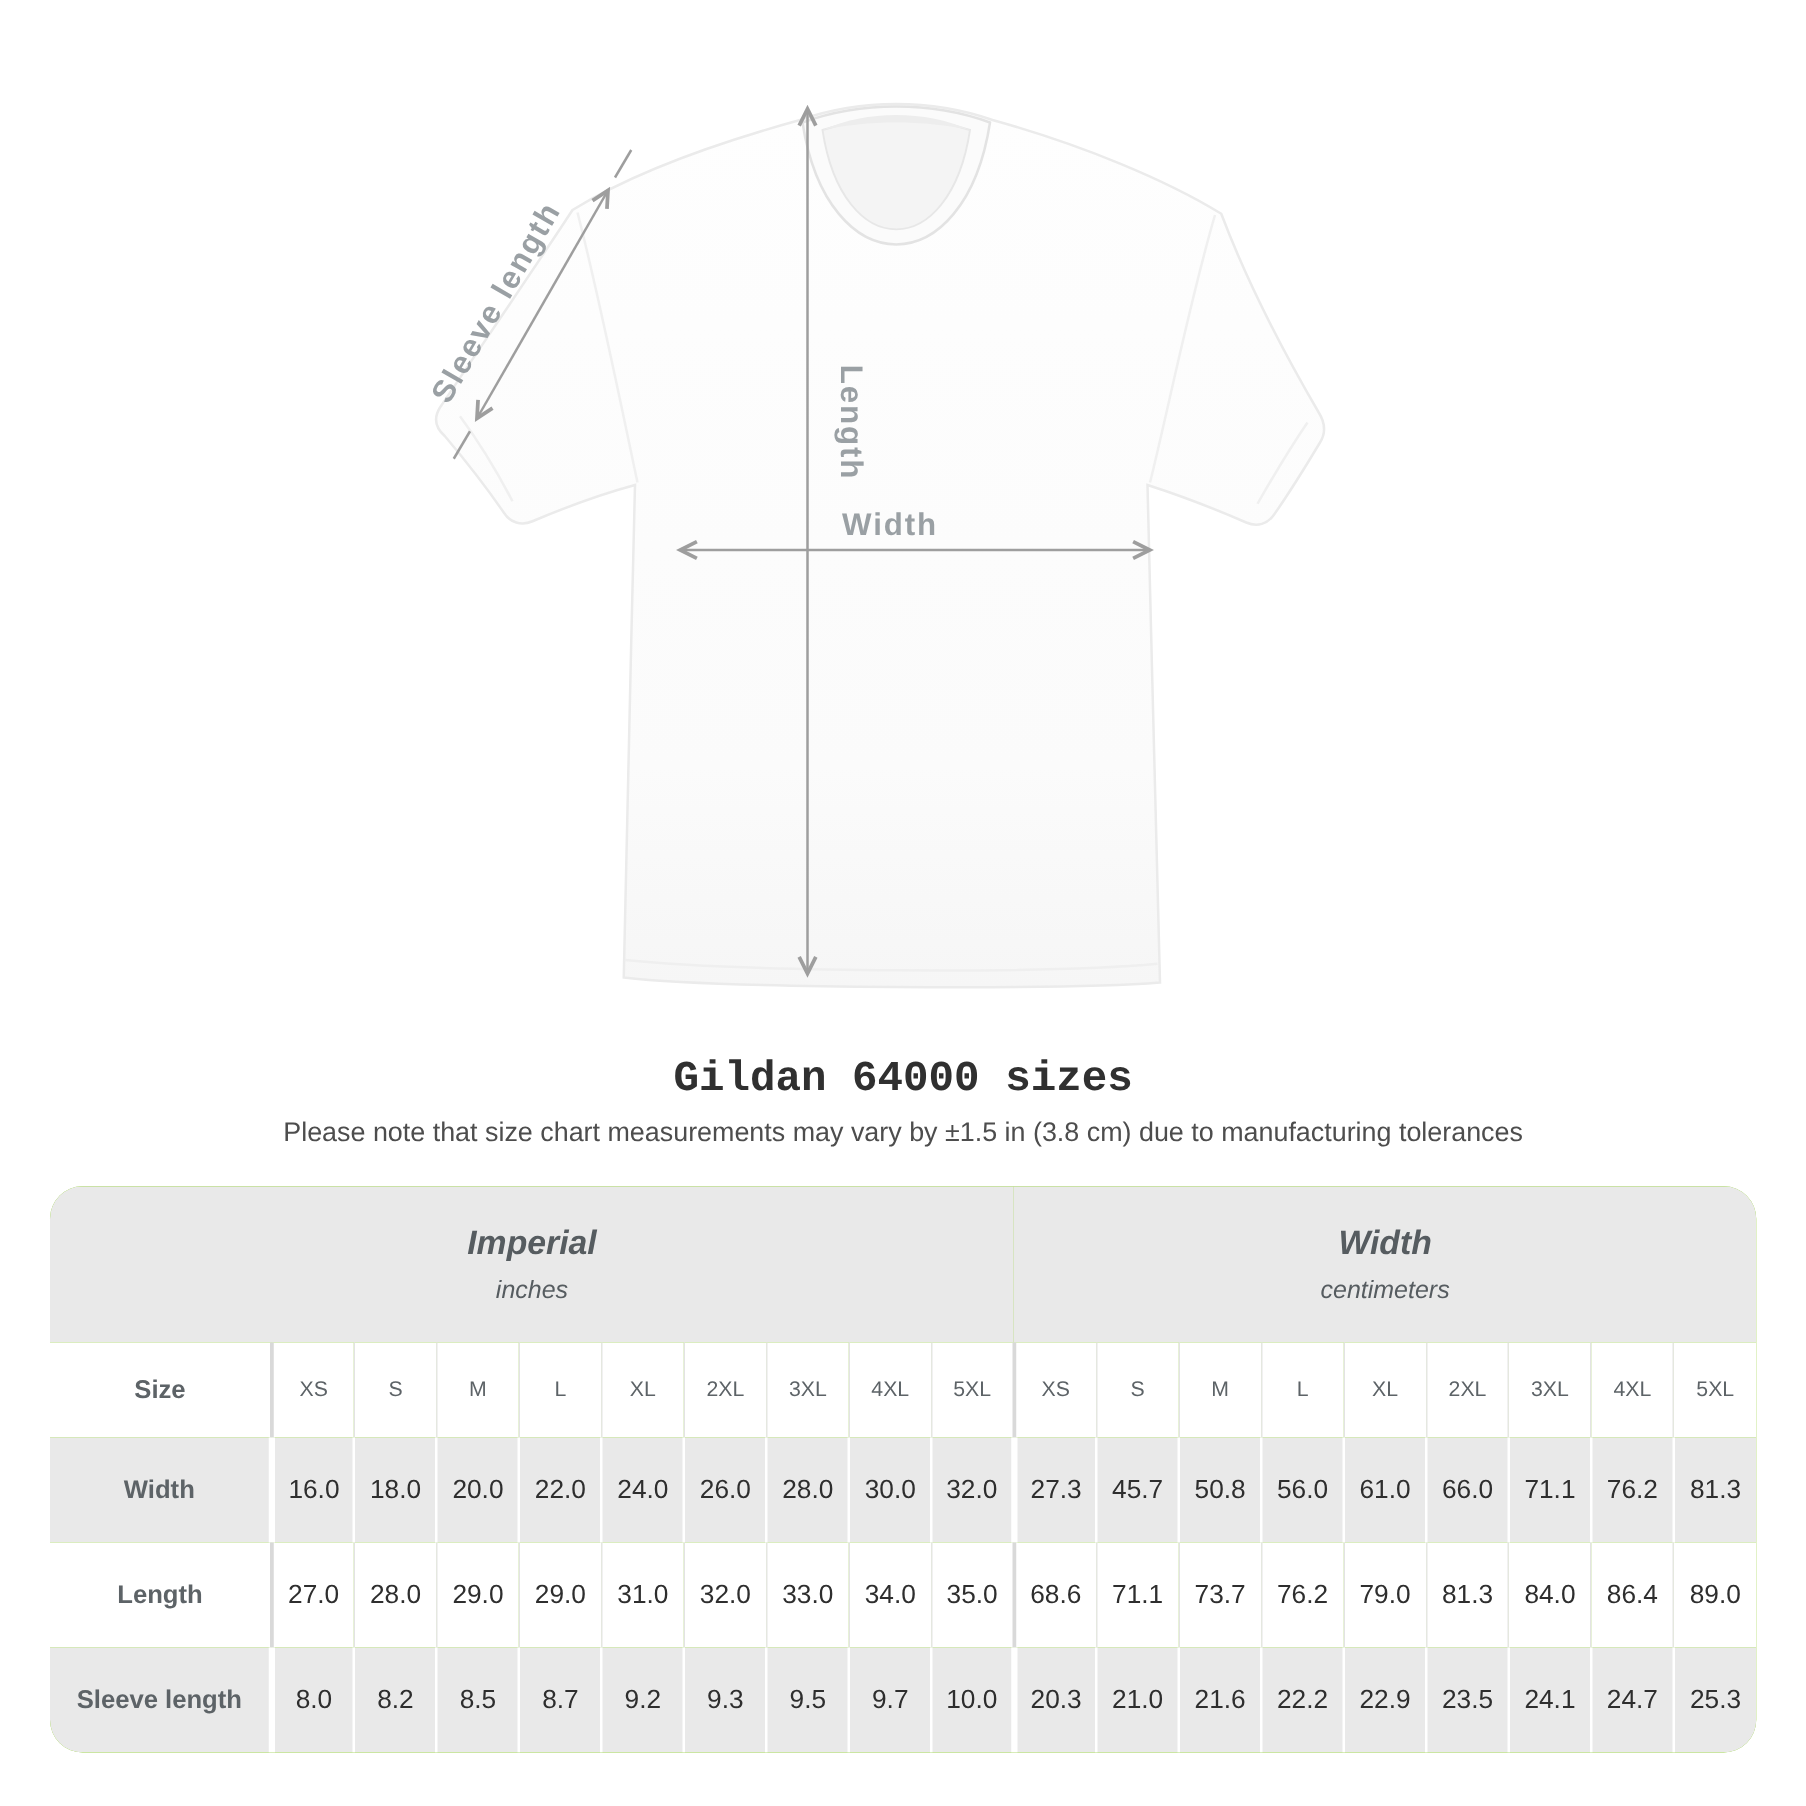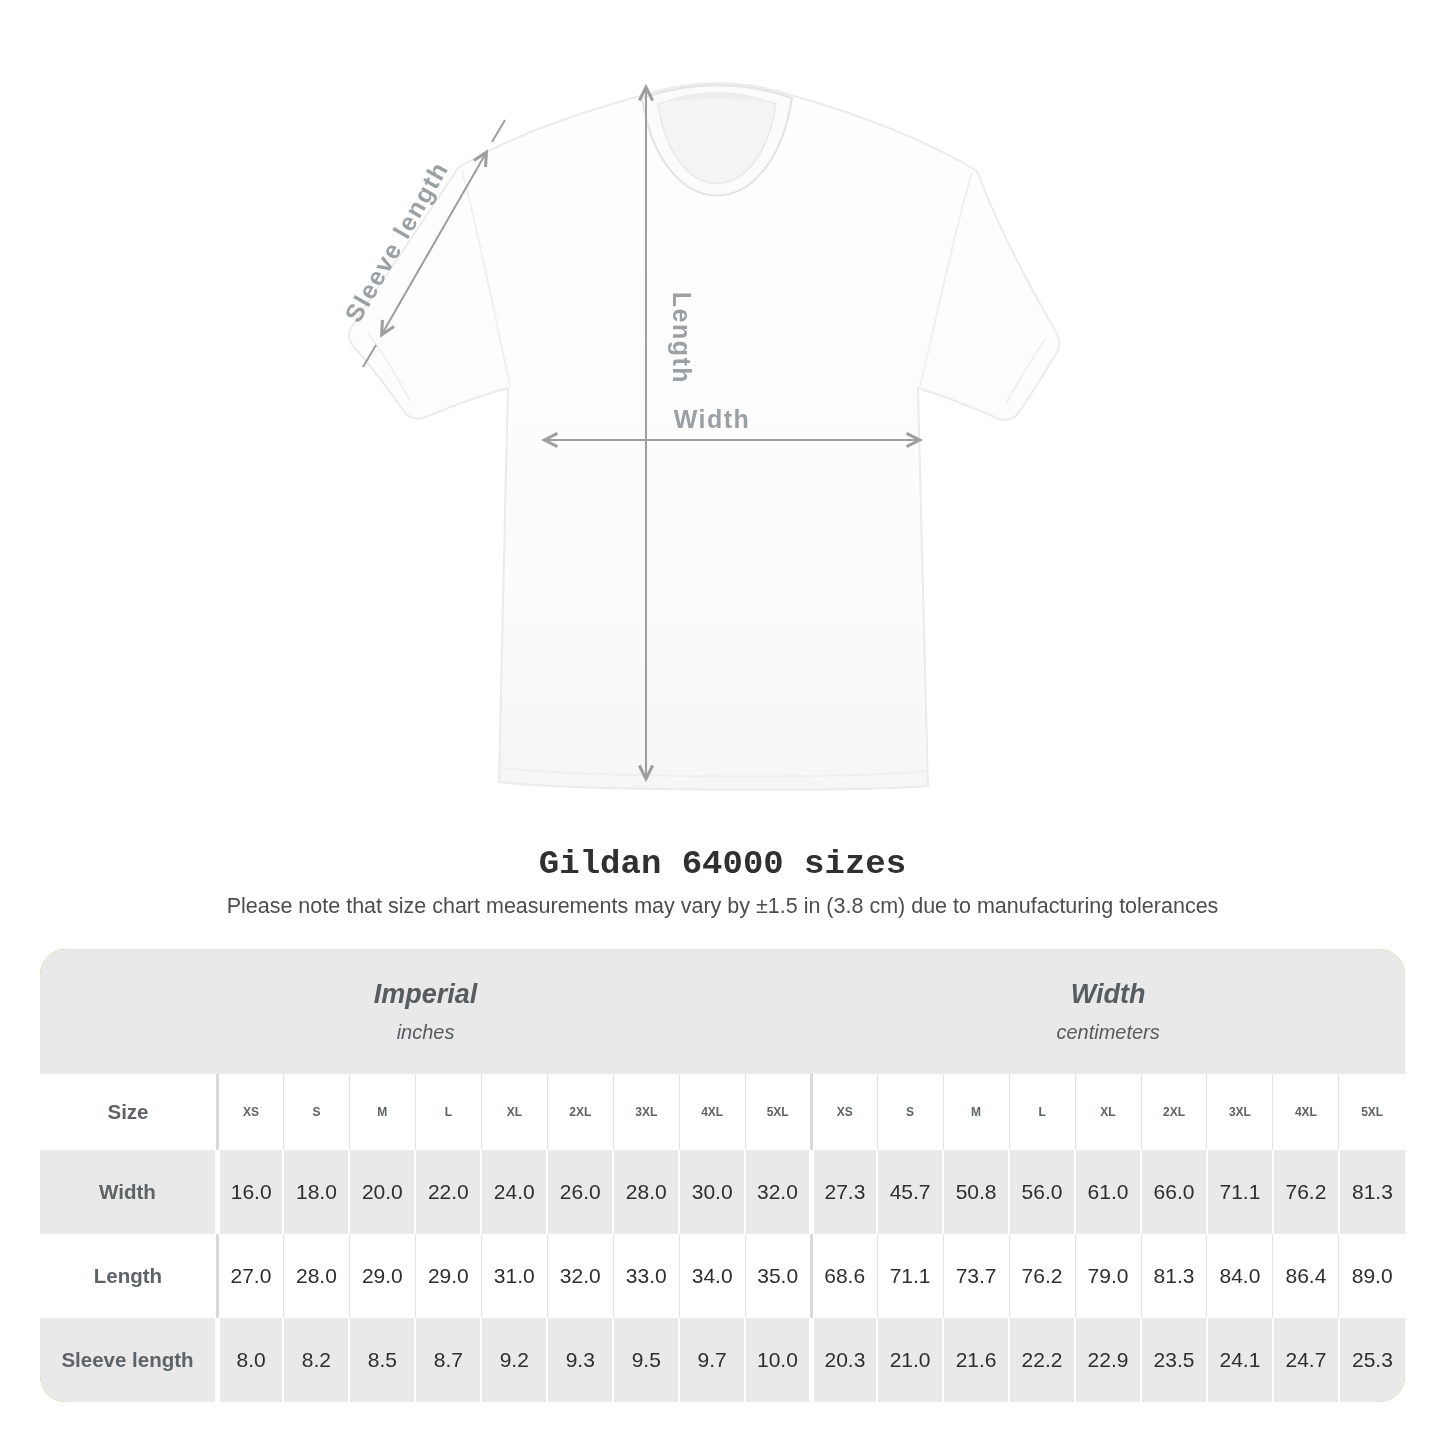--- a/index.html
+++ b/index.html
@@ -14,21 +14,21 @@
   tr.band{height:125px;}
   tr.band td{background:#e9e9e9;text-align:center;vertical-align:middle;}
   .grp-title{font-size:27px;font-weight:bold;font-style:italic;color:#565c60;}
   .grp-sub{font-size:20px;font-style:italic;color:#565c60;margin-top:11px;}
   tr.heads{height:76px;background:#ffffff;}
   tr.r-gray{height:84px;}
   tr.r-white{height:84px;background:#ffffff;}
   tr.r-gray th,tr.r-gray td{background:#e9e9e9;}
   th.rowlab{font-size:20.5px;font-weight:bold;color:#5d6367;text-align:center;}
   td.v{font-size:21px;color:#2e2e2e;text-align:center;font-weight:normal;}
-  tr.heads td.v{font-size:12px;font-weight:bold;color:#5d6367;}
+  tr.heads td.v{font-size:17px;font-weight:normal;color:#5d6367;}
   tr.heads td.v,tr.r-white td.v{border-left:1px solid #e3e3e3;}
   tr.heads td.v.maj,tr.r-white td.v.maj{border-left:3px solid #d9d9d9;}
   tr.r-gray td.v{border-left:2px solid #ffffff;}
   tr.r-gray td.v.maj{border-left:5px solid #ffffff;}
 </style>
 </head>
 <body>
 
 <div class="page">
 

